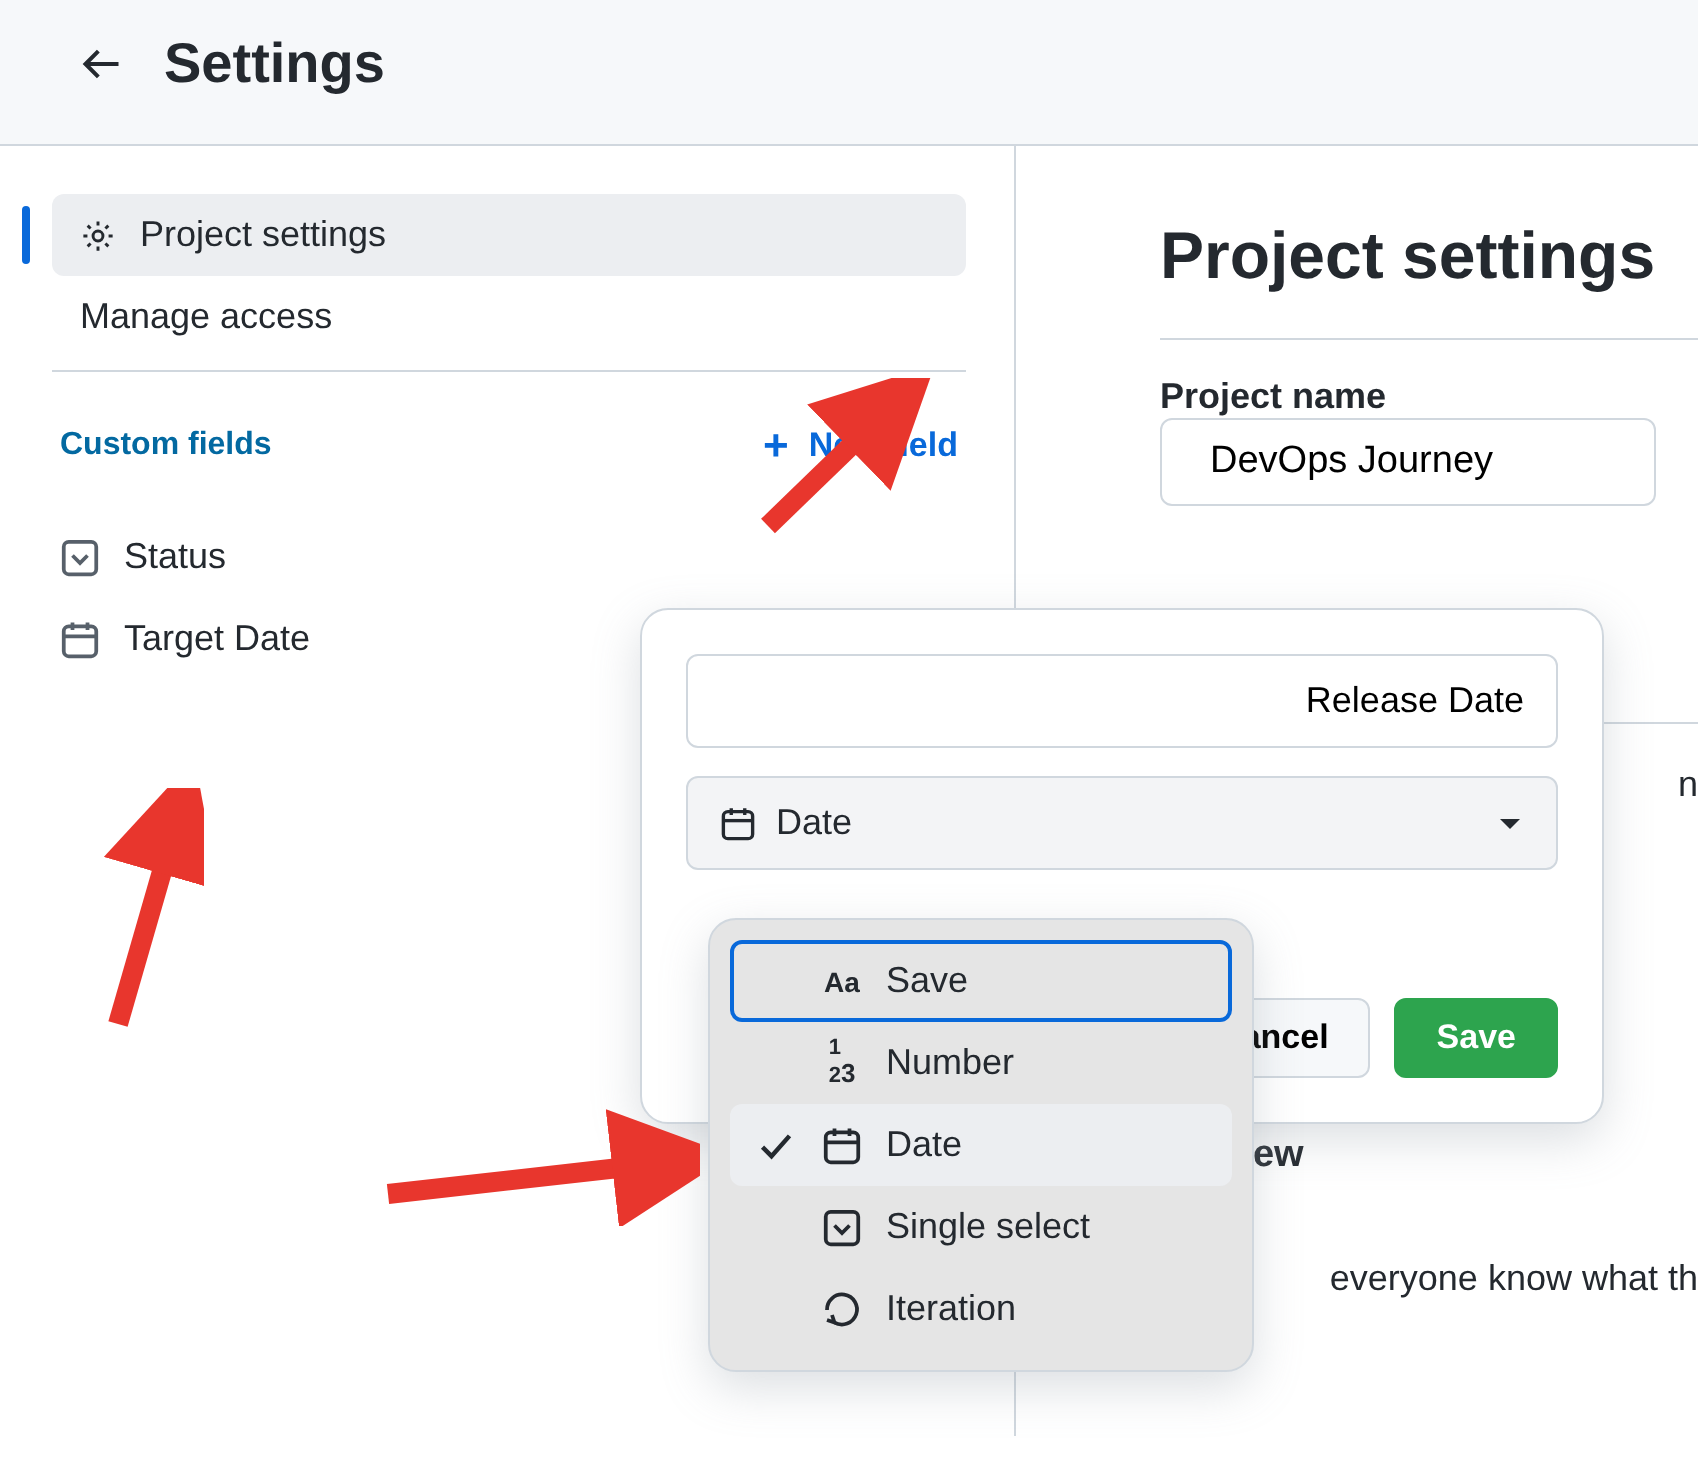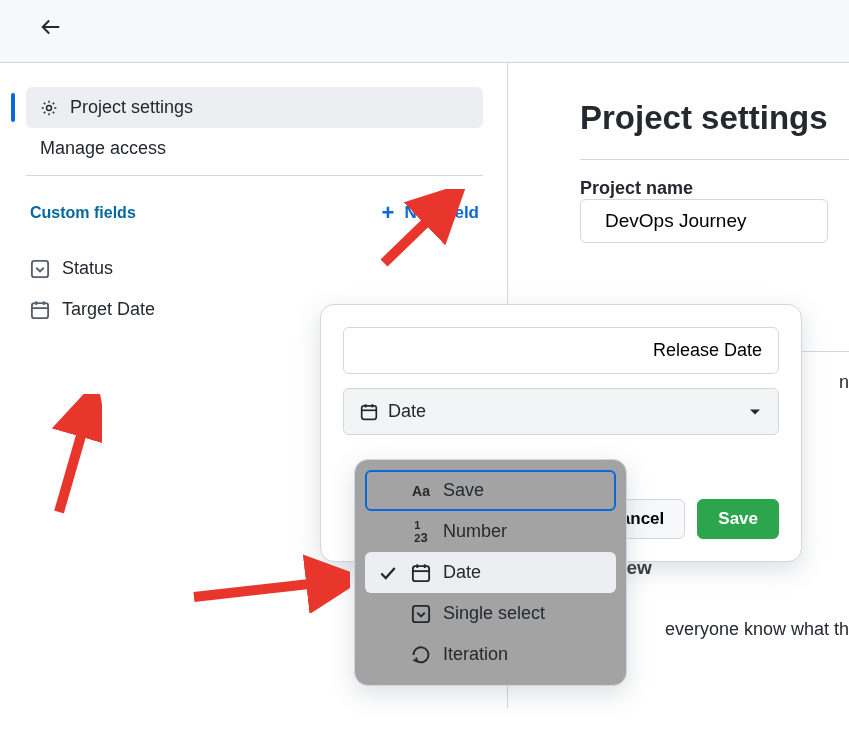--- a/index.html
+++ b/index.html
@@ -159,21 +159,21 @@
     .btn-primary {
       background: #2da44e;
       color: #fff;
       border-color: #2da44e;
     }
     .dropdown {
       position: absolute;
       left: 354px;
       top: 459px;
       width: 273px;
-      background: #a3a3a3;
+      background: #e5e5e5;
       border: 1px solid #d0d7de;
       border-radius: 14px;
       box-shadow: 0 8px 24px rgba(140,149,159,0.3);
       padding: 10px;
     }
     .dd-item {
       display: flex;
       align-items: center;
       gap: 12px;
       padding: 10px 10px 10px 46px;
@@ -205,20 +205,21 @@
     .main-hr2 { border: none; border-top: 1px solid #d0d7de; margin: 20px 0; }
   </style>
 </head>
 <body>
 
 <div class="header">
   <svg class="back-arrow" viewBox="0 0 24 24" fill="none" stroke="#24292f" stroke-width="2.2">
     <line x1="3" y1="12" x2="21" y2="12"></line>
     <polyline points="10 5 3 12 10 19"></polyline>
   </svg>
+  <div class="header-title">Settings</div>
 </div>
 
 <div class="layout">
 
   <div class="sidebar">
     <ul class="nav-list">
       <li class="nav-item active">
         <span class="nav-icon">
           <svg class="icon-svg" viewBox="0 0 16 16" fill="none" stroke="#24292f" stroke-width="1.3">
             <circle cx="8" cy="8" r="2.2"></circle>

